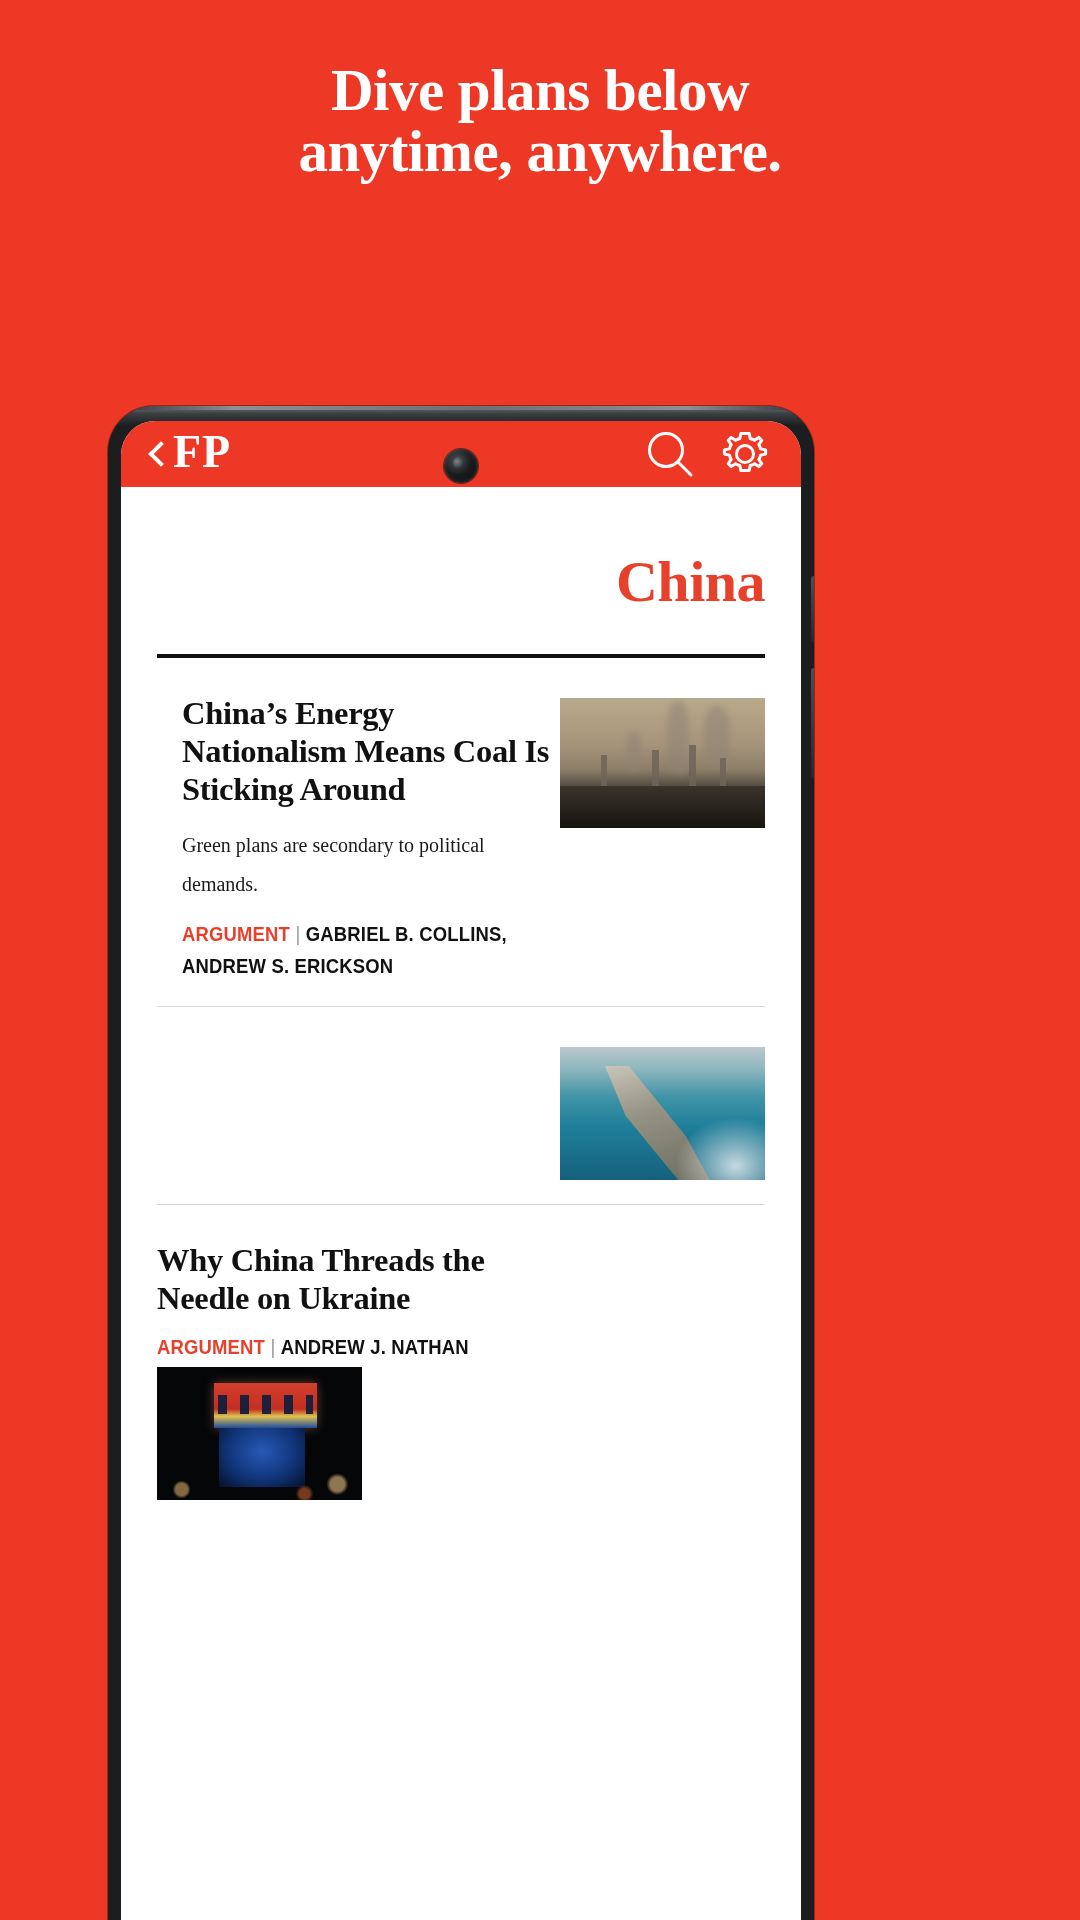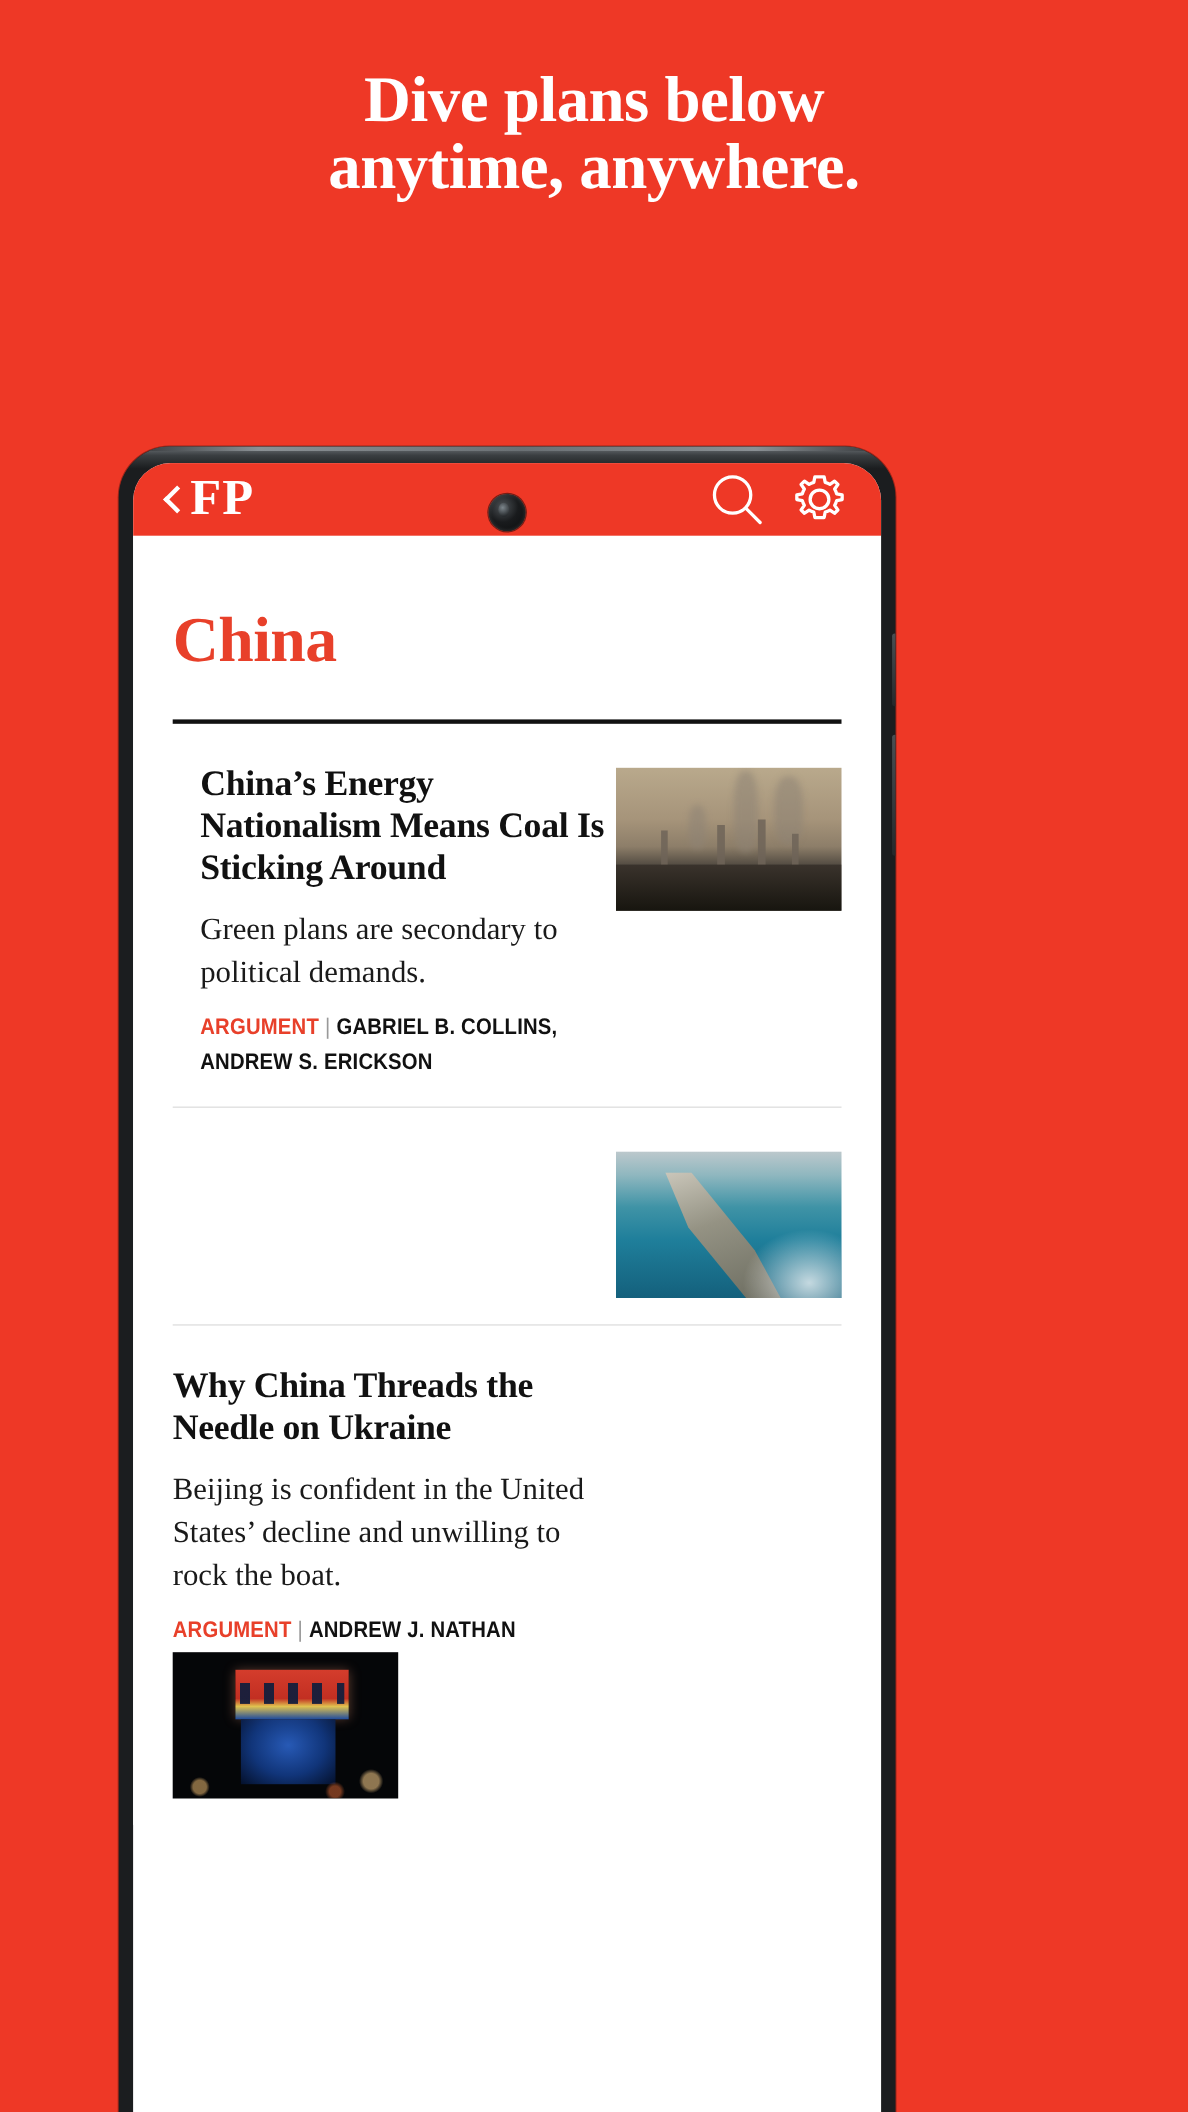--- a/index.html
+++ b/index.html
@@ -87,39 +87,39 @@
   .punchhole:after{
     content:"";position:absolute;left:9px;top:8px;width:10px;height:13px;
     border-radius:50%;
     background:radial-gradient(circle at 40% 35%, #7d868c 0%, #2d3134 70%, #14161a 100%);
   }
 
   
   .page{padding:0 36px;background:#fff;}
   .section-title{
     color:#E8402A;font-family:"Liberation Serif", serif;font-weight:bold;
-    font-size:58px;line-height:58px;padding-top:66px;letter-spacing:-0.5px;
+    font-size:58px;line-height:58px;padding-top:66px;letter-spacing:-0.5px;text-align:right;
   }
   .title-rule{height:4px;background:#111;margin-top:43px;}
 
   .article{
     display:flex;justify-content:flex-end;align-items:flex-start;
     padding:36px 0 24px 0;
     border-bottom:1px solid #d8d8d8;
   }
   .article:first-of-type{padding-top:52px;}
   .article.last{border-bottom:none;flex-direction:column;}
   .art-text{width:378px;flex:none;}
   .art-title{
     font-family:"Liberation Serif", serif;font-weight:bold;
     font-size:32.5px;line-height:38px;color:#111;letter-spacing:-0.3px;
   }
   .art-dek{
     font-family:"Liberation Serif", serif;font-weight:normal;
-    font-size:28px;line-height:39px;color:#1a1a1a;margin-top:18px;
+    font-size:20px;line-height:39px;color:#1a1a1a;margin-top:18px;
   }
   .art-meta{
     margin-top:14px;font-size:20.5px;line-height:32px;font-weight:bold;
     letter-spacing:0.2px;color:#111;
     font-family:"Liberation Sans", sans-serif;
     transform:scaleX(0.9);transform-origin:left center;
     width:111%;
   }
   .art-cat{color:#E8402A;}
   .art-sep{color:#999;font-weight:normal;padding:0 6px;}
@@ -244,21 +244,20 @@
       <div class="article">
         <div class="thumb t2">
           <div class="road"></div>
           <div class="foam"></div>
         </div>
       </div>
 
       <div class="article last">
         <div class="art-text">
           <div class="art-title">Why China Threads the Needle on Ukraine</div>
-          <div class="art-dek">Beijing is confident in the United States’ decline and unwilling to rock the boat.</div>
           <div class="art-meta"><span class="art-cat">ARGUMENT</span><span class="art-sep">|</span><span>ANDREW J. NATHAN</span></div>
         </div>
         <div class="thumb t3">
           <div class="bigscreen">
               <div class="figs"></div>
             </div>
           <div class="lowermap"></div>
           <div class="lights"></div>
         </div>
       </div>

